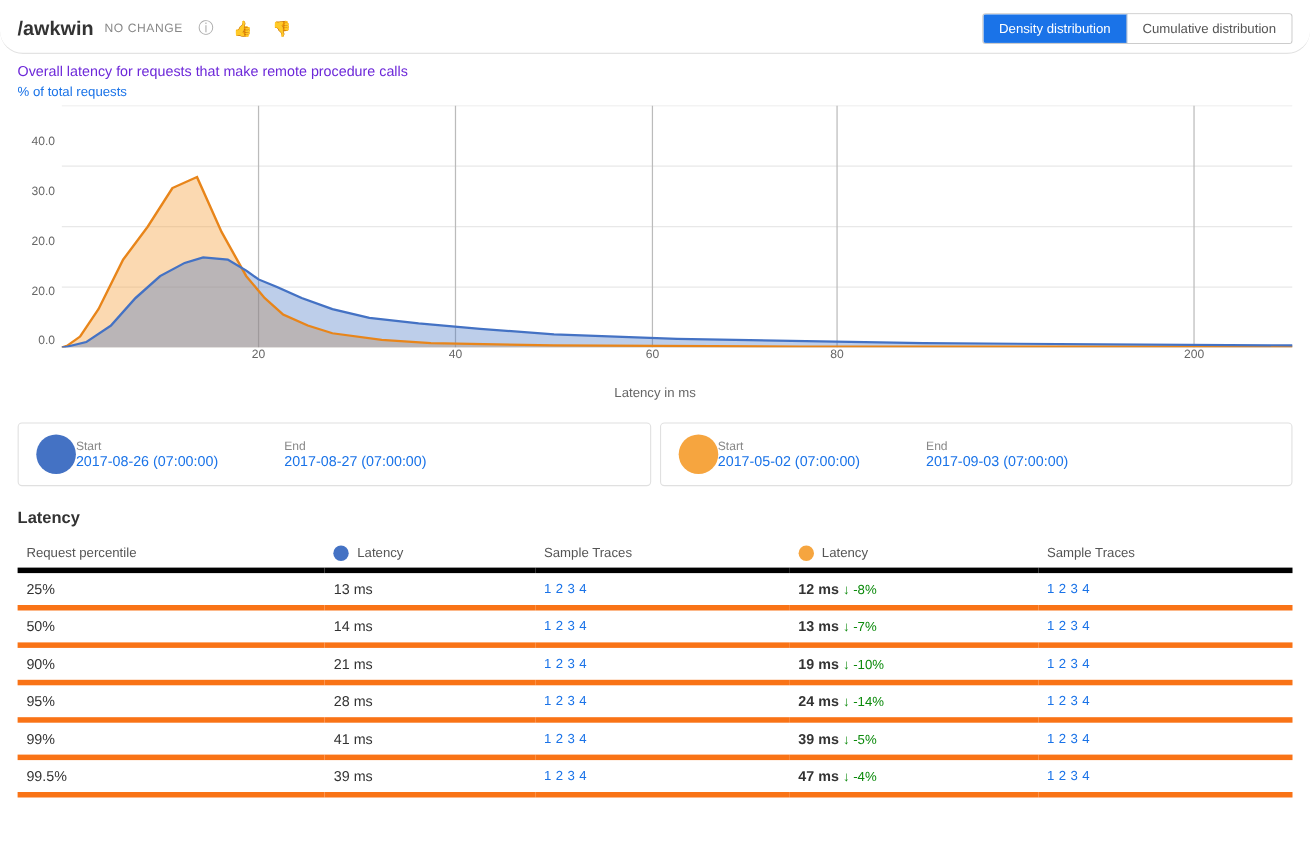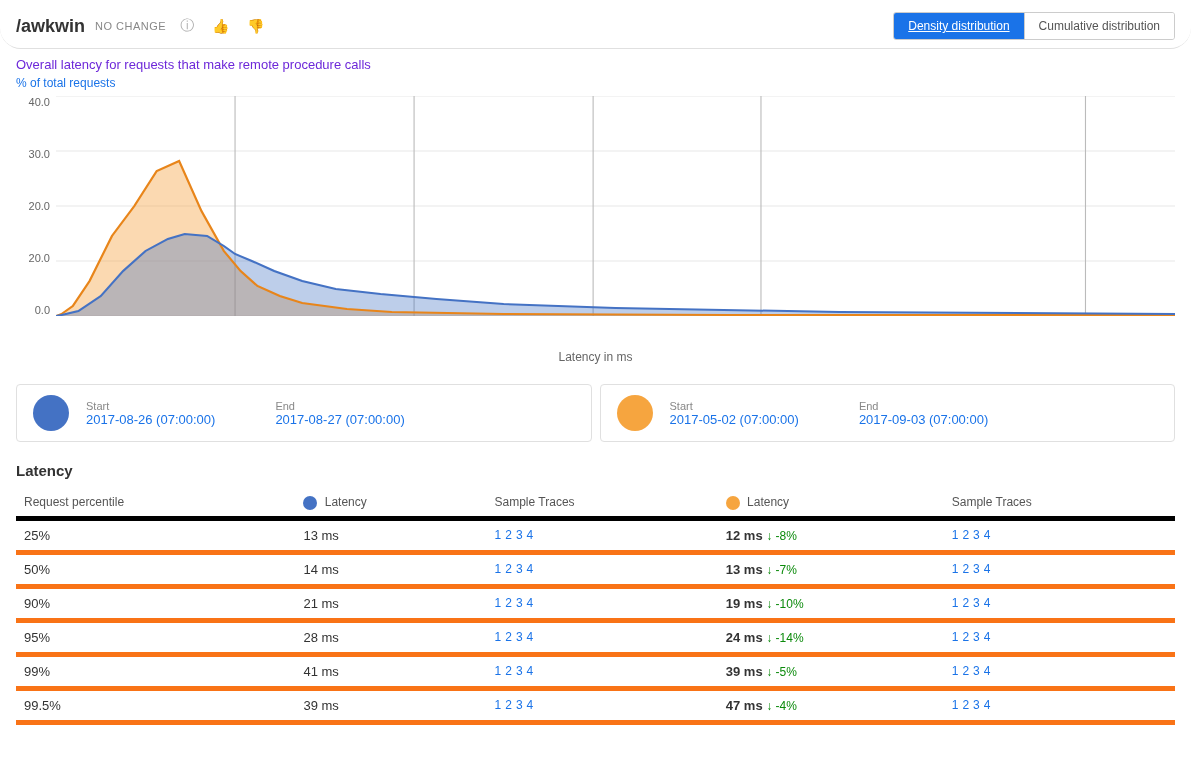--- a/index.html
+++ b/index.html
@@ -46,21 +46,20 @@
       padding: 6px 14px;
       font-size: 12px;
       cursor: pointer;
       background: #fff;
       border: none;
       color: #555;
     }
     .tab-btn.active {
       background: #1a73e8;
       color: #fff;
-      text-decoration: underline;
     }
     .tab-btn:not(:last-child) {
       border-right: 1px solid #ccc;
     }
     
     .subtitle {
       padding: 8px 16px 2px;
       font-size: 13px;
       color: #6d28d9;
     }
@@ -89,20 +88,21 @@
       width: 40px;
       display: flex;
       flex-direction: column;
       justify-content: space-between;
       align-items: flex-end;
       padding-right: 6px;
     }
     .y-tick {
       font-size: 11px;
       color: #666;
+      margin-top: 27px;
     }
     
     .chart-plot {
       position: absolute;
       left: 40px;
       right: 0;
       top: 0;
       bottom: 30px;
     }
     
@@ -134,21 +134,21 @@
       gap: 8px;
       padding: 8px 16px;
     }
     .legend-card {
       flex: 1;
       border: 1px solid #e0e0e0;
       border-radius: 4px;
       padding: 10px 16px;
       display: flex;
       align-items: center;
-      gap: 17px;
+      gap: 0;
     }
     .legend-dot {
       width: 36px;
       height: 36px;
       border-radius: 50%;
       flex-shrink: 0;
     }
     .legend-dot.blue { background: #4472c4; }
     .legend-dot.orange { background: #f6a53f; }
     .legend-info { flex: 1; }
@@ -268,20 +268,27 @@
         <path d="M 0,220 L 5,218 L 15,210 L 30,185 L 50,140 L 70,110 L 90,75 L 110,65 
                  L 130,115 L 150,155 L 165,175 L 180,190 L 200,200 L 220,207 
                  L 260,213 L 300,216 L 400,218 L 600,219 L 1000,219" fill="none" stroke="#e8851a" stroke-width="2"></path>
 
         <path d="M 0,220 L 5,219 L 20,215 L 40,200 L 60,175 L 80,155 L 100,143 L 115,138 
                  L 135,140 L 150,150 L 160,158 L 175,165 L 195,175 L 220,185 
                  L 250,193 L 290,198 L 340,203 L 400,208 L 500,212 L 700,216 L 1000,218" fill="none" stroke="#4472c4" stroke-width="2"></path>
       </svg>
     </div>
 
+    <div class="x-axis">
+      <span class="x-tick" style="left:16%">20</span>
+      <span class="x-tick" style="left:32%">40</span>
+      <span class="x-tick" style="left:48%">60</span>
+      <span class="x-tick" style="left:63%">80</span>
+      <span class="x-tick" style="left:92%">200</span>
+    </div>
   </div>
 
   <div class="chart-label">Latency in ms</div>
 </div>
 
 <div class="legend-row">
   <div class="legend-card">
     <div class="legend-dot blue"></div>
     <div class="legend-info">
       <div style="display:flex; gap:60px;">

